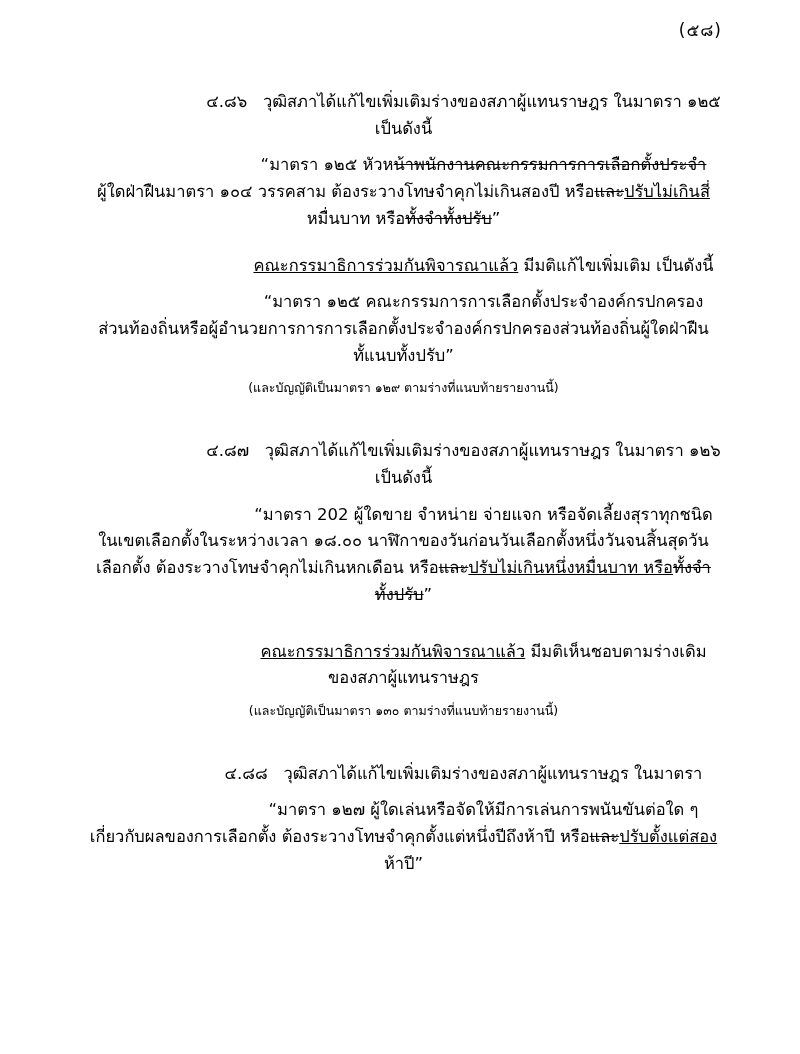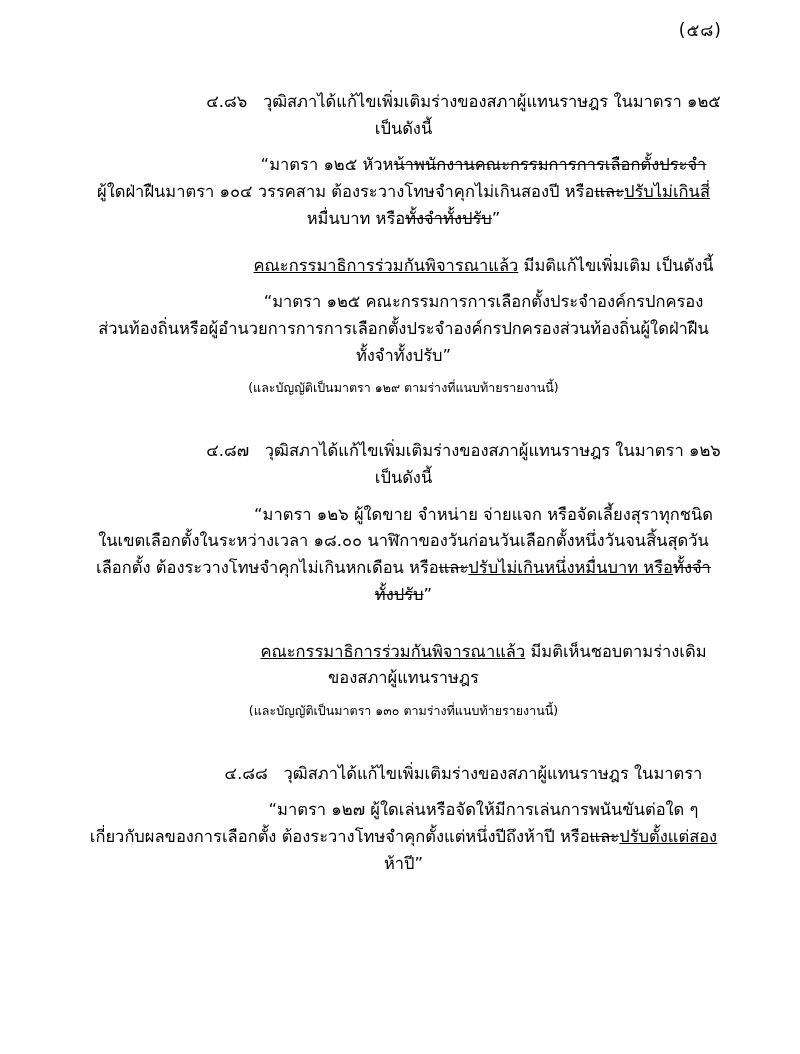--- a/index.html
+++ b/index.html
@@ -91,40 +91,40 @@
     <div class="spacer-md"></div>
 
     <p class="para indent-center">
       <span class="u">คณะกรรมาธิการร่วมกันพิจารณาแล้ว</span><span>  มีมติแก้ไขเพิ่มเติม เป็นดังนี้</span>
     </p>
 
     <div class="spacer-sm"></div>
 
     <p class="para indent-center">“มาตรา ๑๒๕  คณะกรรมการการเลือกตั้งประจำองค์กรปกครอง</p>
     <p class="para">ส่วนท้องถิ่นหรือผู้อำนวยการการการเลือกตั้งประจำองค์กรปกครองส่วนท้องถิ่นผู้ใดฝ่าฝืน</p>
-    <p class="para">ทั้งจำทั้งปรับ”</p>
+    <p class="para">ทั้แนบทั้งปรับ”</p>
 
     <div class="spacer-sm"></div>
 
     <p class="small-note">(และบัญญัติเป็นมาตรา ๑๒๙ ตามร่างที่แนบท้ายรายงานนี้)</p>
   </div>
 
   <div class="spacer-xl"></div>
 
   <div class="body-text">
     <p class="para indent-lg">
       <span>๔.๘๗</span>&nbsp;&nbsp;
       <span>วุฒิสภาได้แก้ไขเพิ่มเติมร่างของสภาผู้แทนราษฎร ในมาตรา ๑๒๖</span>
     </p>
     <p class="para">เป็นดังนี้</p>
 
     <div class="spacer-sm"></div>
 
     <p class="para indent-center">
-      <span>“มาตรา ๑๒๖  ผู้ใดขาย จำหน่าย จ่ายแจก หรือจัดเลี้ยงสุราทุกชนิด</span>
+      <span>“มาตรา 202  ผู้ใดขาย จำหน่าย จ่ายแจก หรือจัดเลี้ยงสุราทุกชนิด</span>
     </p>
     <p class="para">
       <span>ในเขตเลือกตั้งในระหว่างเวลา ๑๘.๐๐ นาฬิกาของวันก่อนวันเลือกตั้งหนึ่งวันจนสิ้นสุดวัน</span>
     </p>
     <p class="para">
       <span>เลือกตั้ง ต้องระวางโทษจำคุกไม่เกินหกเดือน หรือ</span><span class="strike">และ</span><span class="u">ปรับไม่เกินหนึ่งหมื่นบาท หรือ</span><span class="strike">ทั้งจำ</span>
     </p>
     <p class="para">
       <span class="strike">ทั้งปรับ</span><span>”</span>
     </p>

